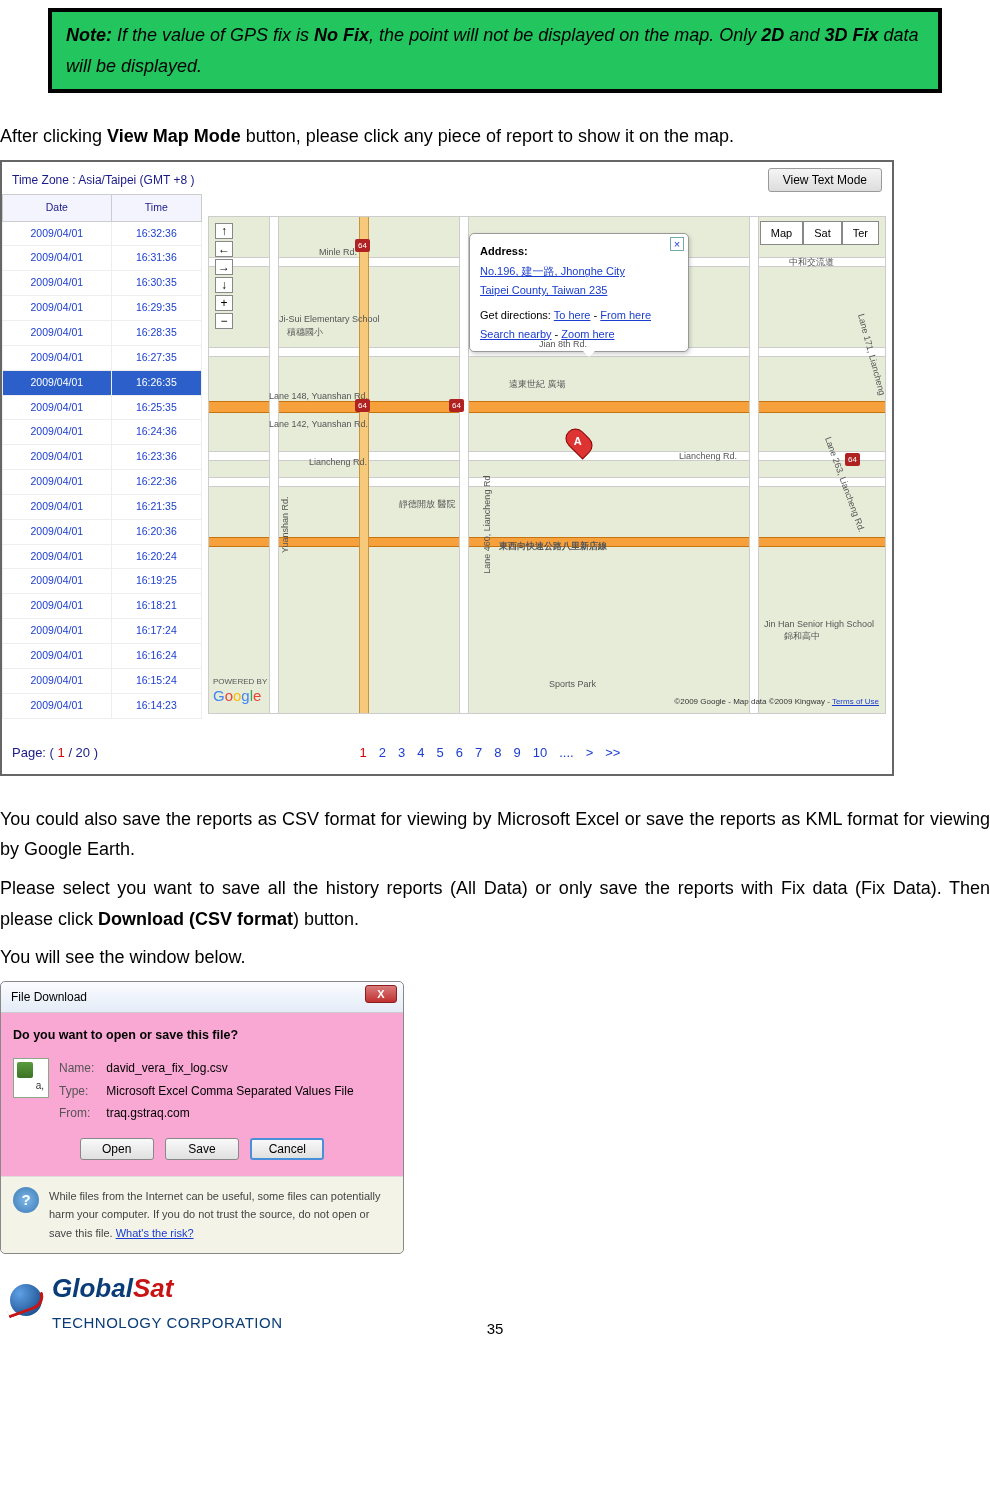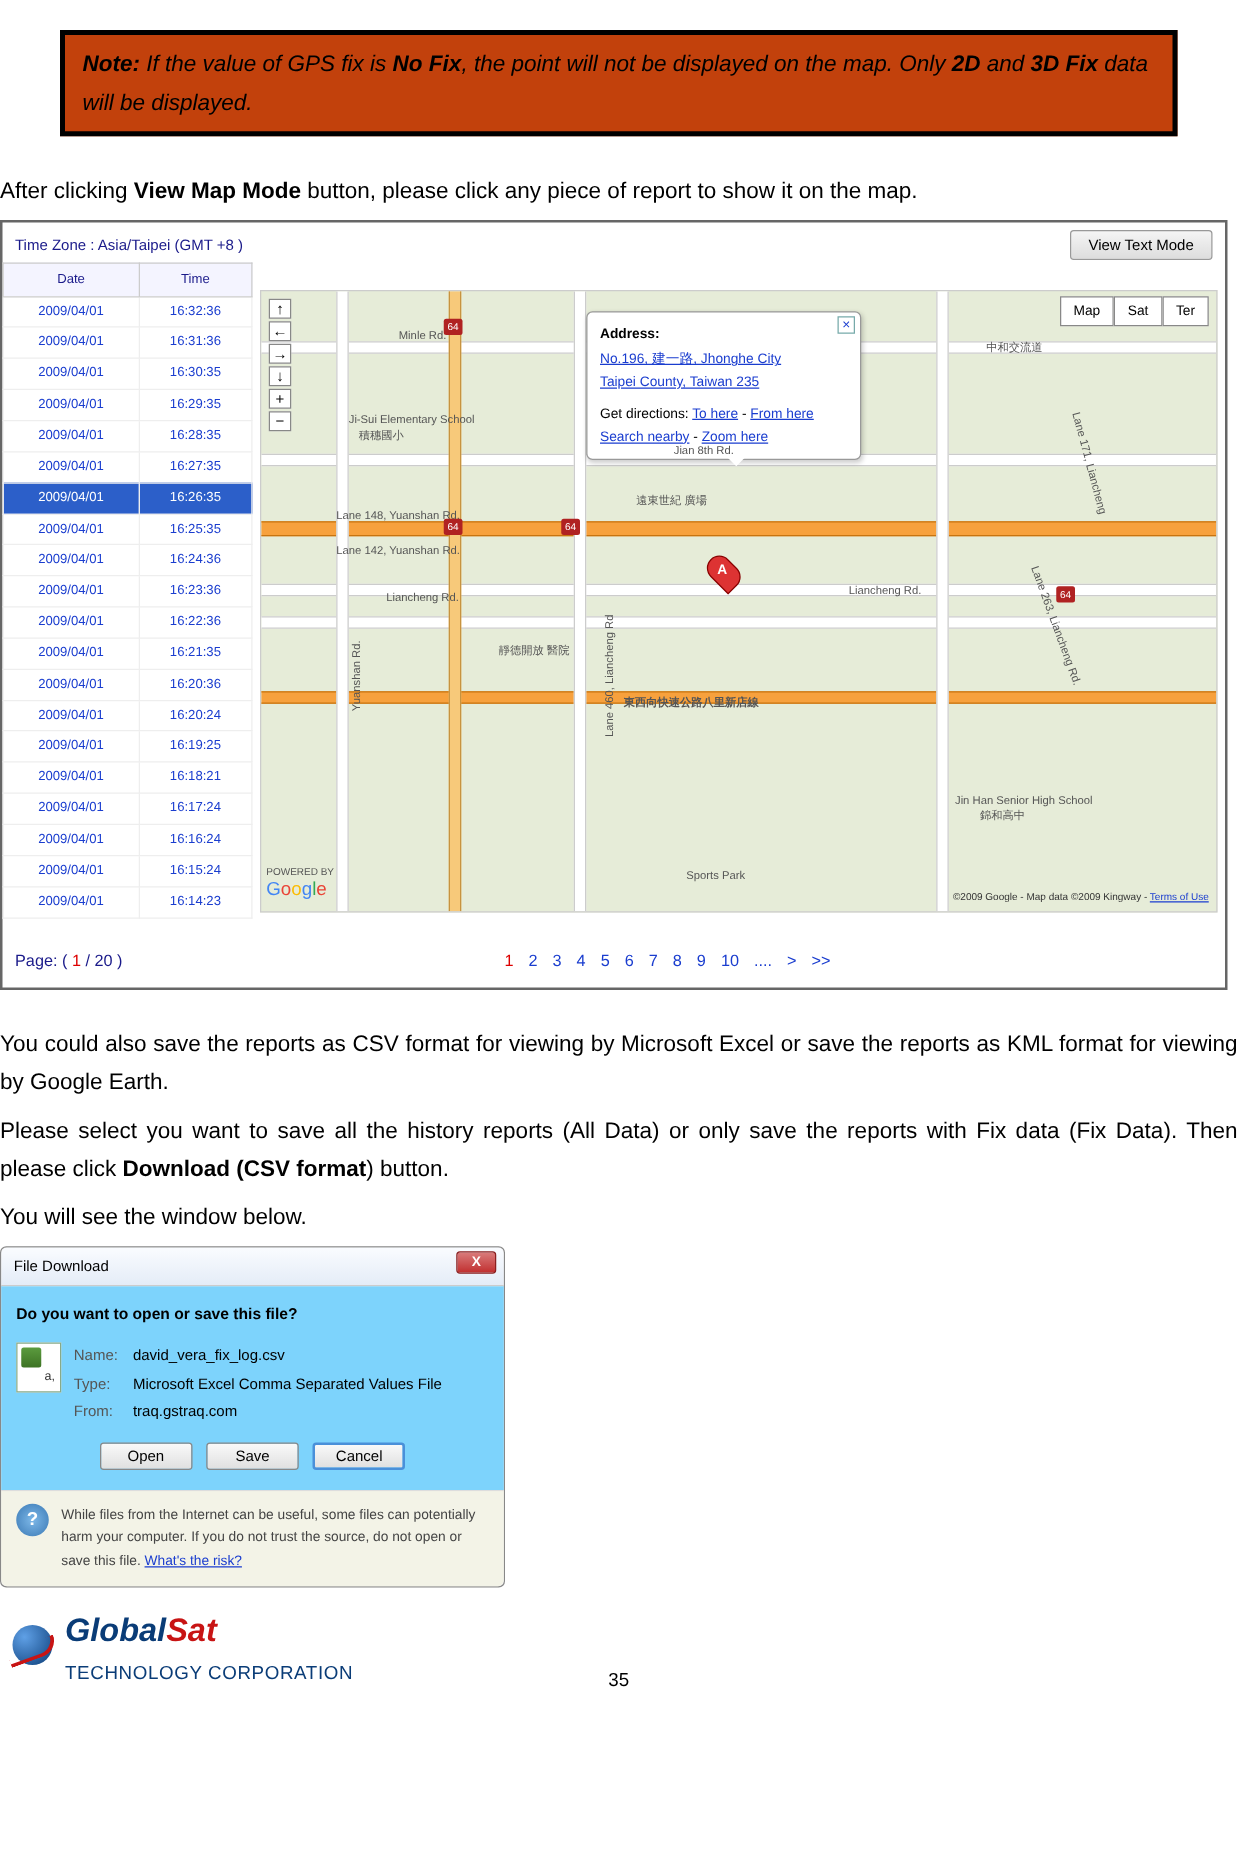--- a/index.html
+++ b/index.html
@@ -8,35 +8,35 @@
     padding: 0;
     font-family: Arial, Helvetica, sans-serif;
     font-size: 18px;
     line-height: 1.7;
     color: #000;
     width: 990px;
     background: #fff;
   }
   .page { padding: 0 0 0 0; }
   .note-box {
-    background: #c2410c;
+    background: #22c55e;
     border: 4px solid #000;
-    margin: 24px 48px 28px 48px;
+    margin: 8px 48px 28px 48px;
     padding: 8px 14px;
     font-style: italic;
   }
   .note-box .b { font-weight: bold; font-style: italic; }
   .body-text {
     margin: 0 0 8px 0;
     text-align: justify;
   }
   .body-text .b { font-weight: bold; }
   .screenshot1 {
     border: 2px solid #666;
-    width: 982px;
+    width: 894px;
     height: 616px;
     margin: 4px 0 28px 0;
     position: relative;
     background: #fff;
     font-size: 11px;
   }
   .s1-top { padding: 6px 10px; display: flex; justify-content: space-between; align-items: center; }
   .s1-tz { color: #1a1a8a; font-size: 12px; }
   .s1-btn {
     background: linear-gradient(#f5f5f5,#ddd);
@@ -189,21 +189,21 @@
     background: linear-gradient(#d97b7b,#c13030);
     border: 1px solid #8a1f1f;
     border-radius: 3px;
     color: #fff;
     text-align: center;
     line-height: 16px;
     font-weight: bold;
     font-size: 11px;
     cursor: pointer;
   }
-  .s2-body { background: #7dd3fc; padding: 12px 12px 8px 12px; }
+  .s2-body { background: #f9a8d4; padding: 12px 12px 8px 12px; }
   .s2-q { font-weight: bold; margin-bottom: 12px; font-size: 12.5px; }
   .s2-meta { display: flex; gap: 10px; margin-bottom: 12px; }
   .s2-fileicon {
     width: 36px; height: 40px;
     border: 1px solid #8a8;
     background: #fff;
     position: relative;
     flex: 0 0 auto;
   }
   .s2-fileicon::before {

